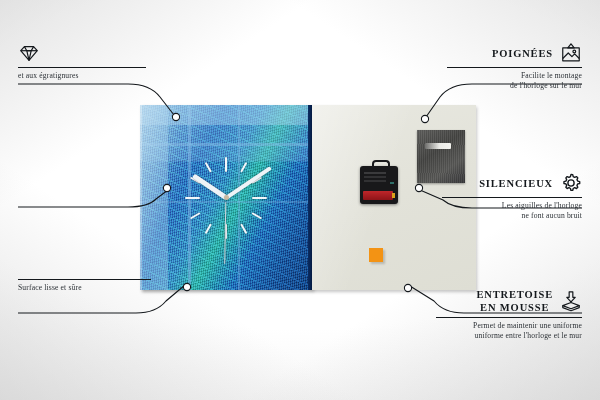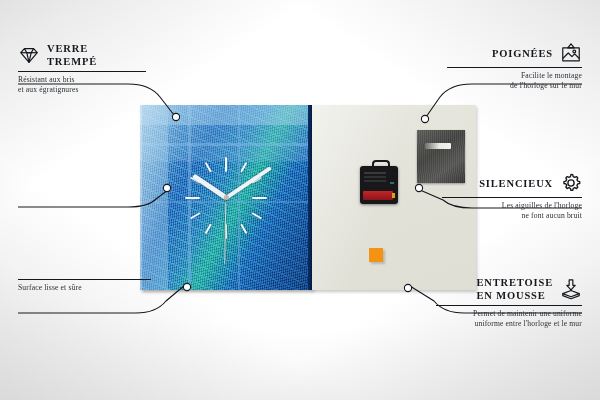--- a/index.html
+++ b/index.html
@@ -115,42 +115,42 @@
   .callout{position:absolute;z-index:5;}
   .callout .head{display:flex;align-items:center;gap:7px;}
   .callout.left .head{justify-content:flex-start;}
   .callout.right .head{justify-content:flex-end;}
   .callout .title{
     font-family:"Liberation Serif",serif;
     font-size:10.5px;font-weight:700;letter-spacing:.85px;color:#14181c;
     line-height:13px;text-transform:uppercase;
   }
   .callout.left .title{text-align:left;}
-  .callout.right .title{text-align:left;}
+  .callout.right .title{text-align:center;}
   .callout .rule{height:1.2px;background:#14181c;margin:3px 0 3px;}
   .callout .desc{
     font-family:"Liberation Serif",serif;
     font-size:7.6px;color:#2a2f34;line-height:10.2px;letter-spacing:.15px;
   }
   .callout.right .desc{text-align:right;}
   .ico{width:22px;height:22px;flex:0 0 22px;display:block;}
   .ico svg{display:block;width:22px;height:22px;}
 
   .c-verre{left:18px;top:42px;width:120px;}
   .c-verre .rule{width:128px;}
   .c-impression{left:18px;top:172px;width:135px;}
   .c-impression .rule{width:135px;}
   .c-bords{left:18px;top:276px;width:125px;}
   .c-bords .rule{width:133px;}
 
   .c-poignees{right:18px;top:42px;width:135px;}
   .c-poignees .rule{width:135px;margin-left:auto;}
   .c-mecanisme{right:18px;top:172px;width:140px;}
   .c-mecanisme .rule{width:140px;margin-left:auto;}
-  .c-entretoise{right:18px;top:276px;width:146px;}
+  .c-entretoise{right:18px;top:288px;width:146px;}
   .c-entretoise .rule{width:146px;margin-left:auto;}
 
   .hdbadge{
     width:22px;height:19px;border:1.3px solid #14181c;border-radius:3px;
     display:flex;flex-direction:column;align-items:center;justify-content:center;
     font-family:"Liberation Sans",sans-serif;color:#14181c;flex:0 0 22px;
   }
   .hdbadge .u{font-size:4px;letter-spacing:.2px;line-height:4px;font-weight:700;}
   .hdbadge .h{font-size:8.5px;font-weight:700;line-height:9px;}
 </style>
@@ -254,28 +254,23 @@
     <div class="head">
       <span class="ico">
         <svg viewBox="0 0 24 24" fill="none" stroke="#14181c" stroke-width="1.3" stroke-linejoin="round">
           <path d="M3 9.5 L7 5 H17 L21 9.5 L12 20 Z"></path>
           <path d="M3 9.5 H21"></path>
             <path d="M7 5 L9.6 9.5 L12 20"></path>
             <path d="M17 5 L14.4 9.5 L12 20"></path>
           <path d="M9.6 9.5 H14.4"></path>
         </svg>
       </span>
-      <div class="title">
-        <div>VERRE</div>
-        <div>TREMPÉ</div>
-      </div>
-    </div>
-    <div class="rule"></div>
-    <div class="desc">
-      <div>Résistant aux bris</div>
+    </div>
+    <div class="rule"></div>
+    <div class="desc">
       <div>et aux égratignures</div>
     </div>
   </div>
 
 
   <div class="callout left c-bords">
     <div class="rule"></div>
     <div class="desc">
       <div>Surface lisse et sûre</div>
     </div>

